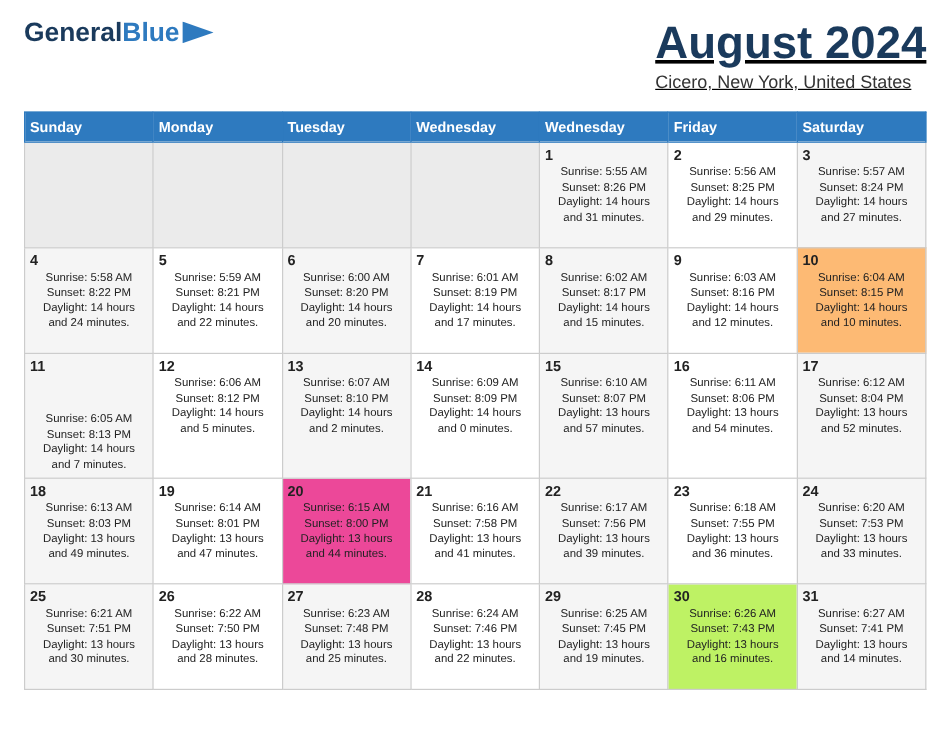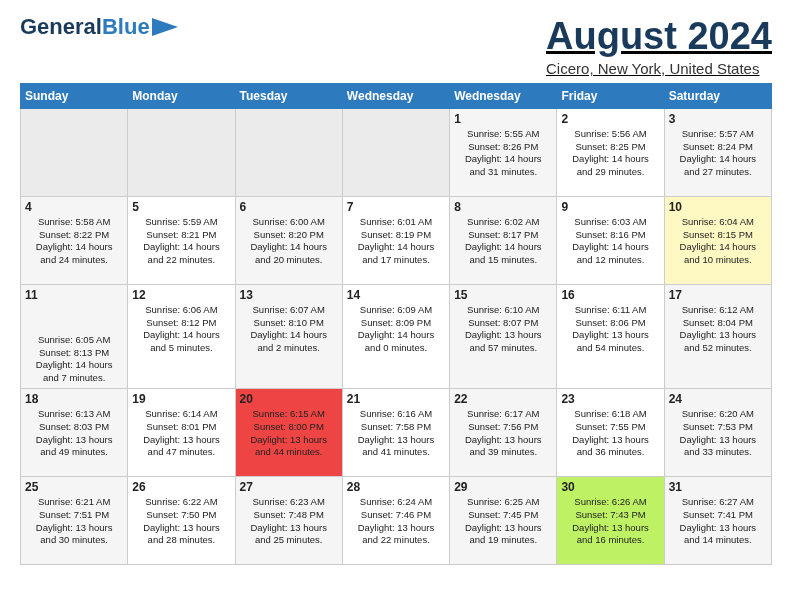--- a/index.html
+++ b/index.html
@@ -7,21 +7,21 @@
       font-family: Arial, sans-serif;
       background: #fff;
       width: 792px;
       min-height: 612px;
       padding: 16px 20px;
     }
     .header-area {
       display: flex;
       justify-content: space-between;
       align-items: flex-start;
-      margin-bottom: 6px;
+      margin-bottom: 16px;
     }
     .logo {
       display: flex;
       flex-direction: column;
       align-items: flex-start;
     }
     .logo-text {
       font-size: 22px;
       font-weight: bold;
       color: #1a3a5c;
@@ -183,21 +183,21 @@
 Daylight: 14 hours
 and 15 minutes.</div>
         </td>
         <td style="background: rgb(255, 255, 255);">
           <span class="day-num">9</span>
           <div class="cell-text" style="white-space: pre-line;">Sunrise: 6:03 AM
 Sunset: 8:16 PM
 Daylight: 14 hours
 and 12 minutes.</div>
         </td>
-        <td style="background: #fef9c3;">
+        <td style="background: #fdba74;">
           <span class="day-num">10</span>
           <div class="cell-text" style="white-space: pre-line;">Sunrise: 6:04 AM
 Sunset: 8:15 PM
 Daylight: 14 hours
 and 10 minutes.</div>
         </td>
       </tr>
       <tr>
         <td style="background: rgb(245, 245, 245);">
           <span class="day-num">11</span>
@@ -257,21 +257,21 @@
 Daylight: 13 hours
 and 49 minutes.</div>
         </td>
         <td style="background: rgb(255, 255, 255);">
           <span class="day-num">19</span>
           <div class="cell-text" style="white-space: pre-line;">Sunrise: 6:14 AM
 Sunset: 8:01 PM
 Daylight: 13 hours
 and 47 minutes.</div>
         </td>
-        <td style="background: #ef4444;">
+        <td style="background: #ec4899;">
           <span class="day-num">20</span>
           <div class="cell-text" style="white-space: pre-line;">Sunrise: 6:15 AM
 Sunset: 8:00 PM
 Daylight: 13 hours
 and 44 minutes.</div>
         </td>
         <td style="background: rgb(255, 255, 255);">
           <span class="day-num">21</span>
           <div class="cell-text" style="white-space: pre-line;">Sunrise: 6:16 AM
 Sunset: 7:58 PM

